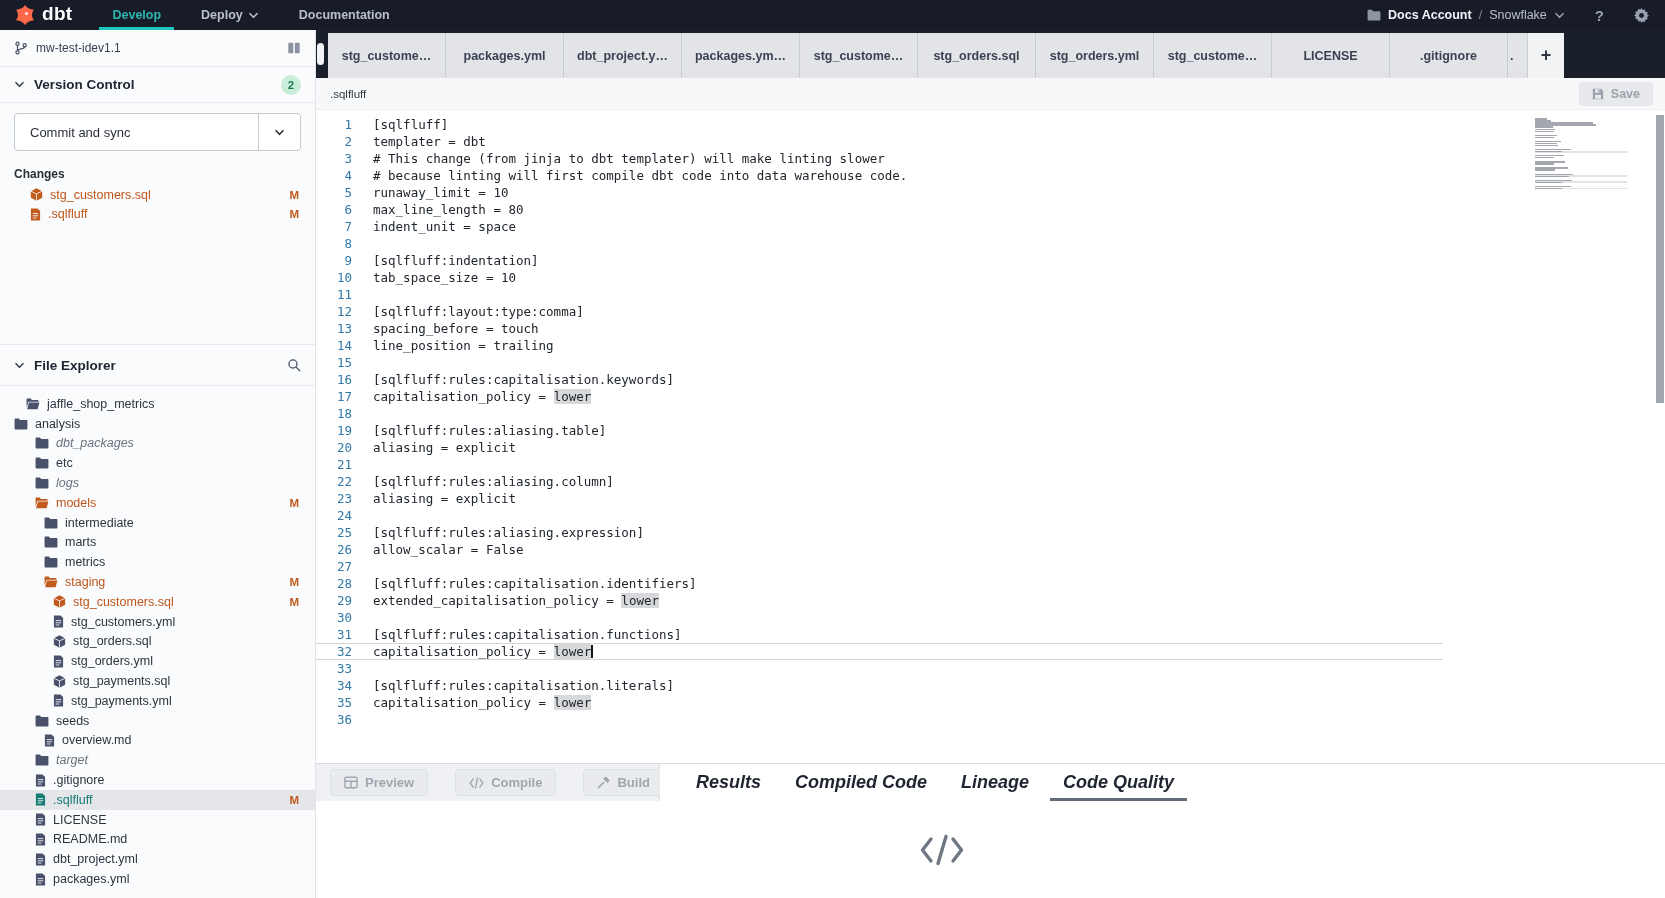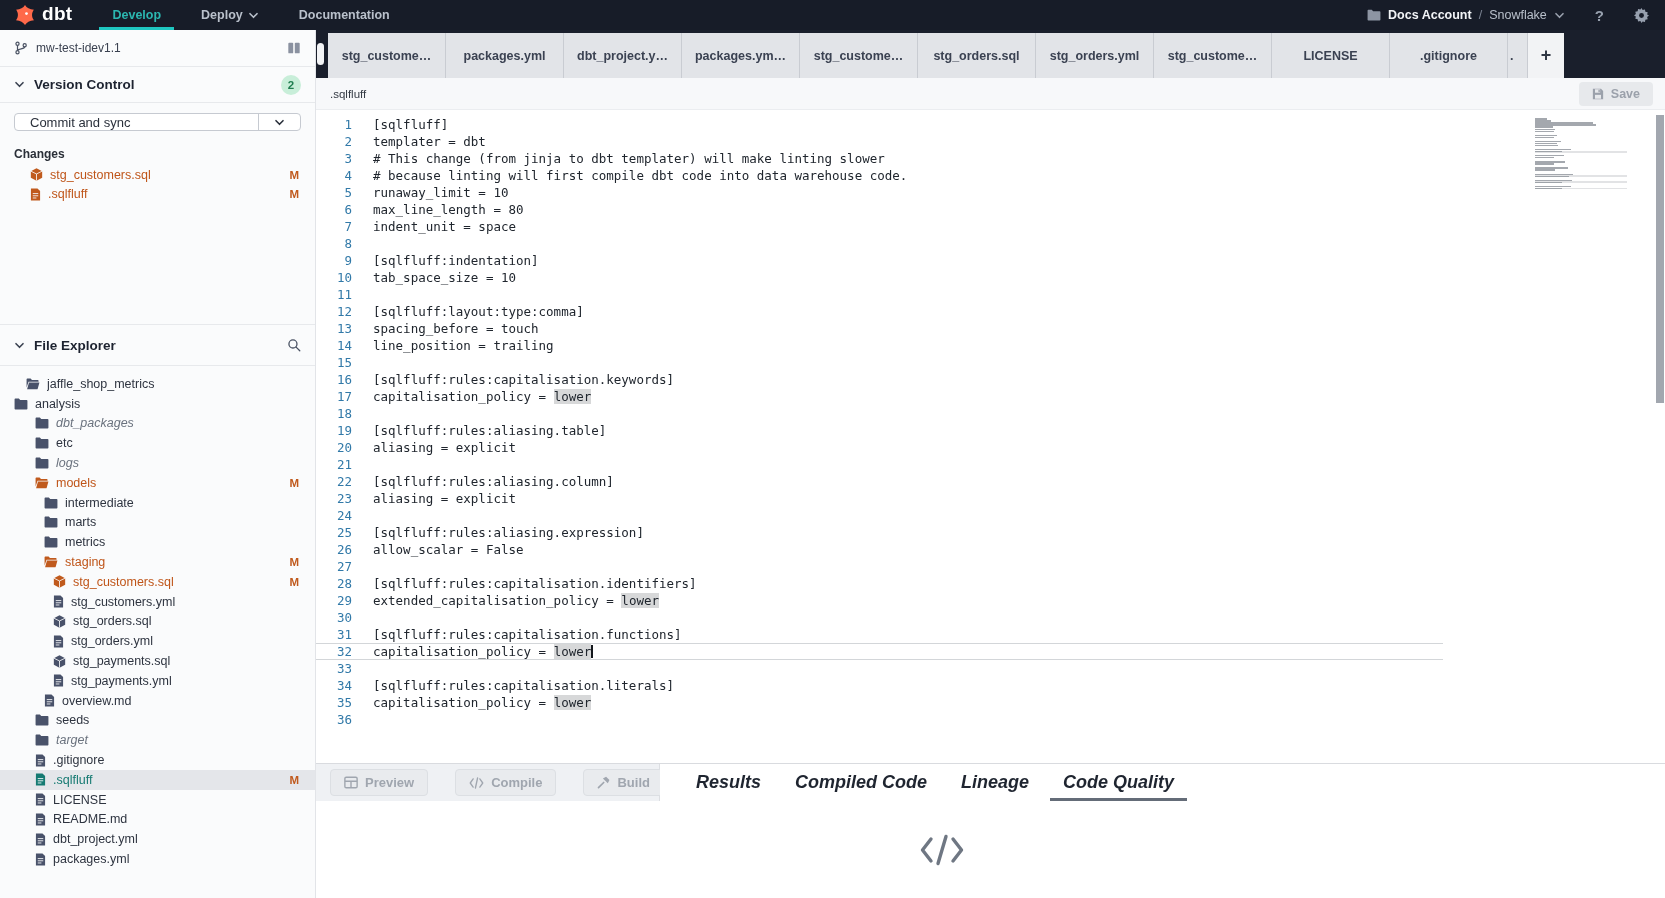--- a/index.html
+++ b/index.html
@@ -28,21 +28,21 @@
 
   
   .sidebar{width:316px;flex:none;background:#fafbfc;border-right:1px solid #e2e4e8;display:flex;flex-direction:column;font-size:12.5px;color:#2e3440;overflow:hidden;}
   .branch-row{height:37px;flex:none;display:flex;align-items:center;gap:8px;padding:0 14px;border-bottom:1px solid #e7e9ec;color:#3a4150;font-size:12px;}
   .branch-row .grow{flex:1;}
   .section-header{height:36px;flex:none;display:flex;align-items:center;gap:9px;padding:0 14px;border-bottom:1px solid #e7e9ec;font-size:13.5px;font-weight:bold;color:#1d2330;cursor:pointer;}
   .fe-header{height:42px;border-top:1px solid #e7e9ec;}
   .badge{margin-left:auto;background:#c8eed9;color:#1f7e50;font-size:11.5px;font-weight:bold;width:20px;height:20px;border-radius:50%;display:flex;align-items:center;justify-content:center;}
   .hdr-right{margin-left:auto;color:#4a5263;display:flex;}
   .commit-wrap{padding:10px 14px 10px;flex:none;}
-  .commit-btn{height:18px;border:1px solid #c6cad1;background:#fff;border-radius:4px;display:flex;align-items:stretch;overflow:hidden;cursor:pointer;}
+  .commit-btn{height:38px;border:1px solid #c6cad1;background:#fff;border-radius:4px;display:flex;align-items:stretch;overflow:hidden;cursor:pointer;}
   .commit-label{flex:1;display:flex;align-items:center;padding:0 15px;font-size:13px;color:#2a303b;}
   .commit-caret{width:42px;border-left:1px solid #c6cad1;display:flex;align-items:center;justify-content:center;color:#2a303b;}
   .changes-label{padding:6px 14px 4px;font-weight:bold;font-size:12px;color:#2a2f38;flex:none;}
   .change-row{display:flex;align-items:center;gap:7px;padding:0 16px 0 30px;height:19.5px;color:#bf5418;cursor:pointer;}
   .change-row .fname{flex:1;}
   .mbadge{color:#c05a1d;font-weight:bold;font-size:11.5px;flex:none;}
   .sidebar-spacer{height:120px;flex:none;}
   .tree{flex:1;overflow:hidden;padding-top:8px;}
   .tree-row{display:flex;align-items:center;gap:7px;height:19.8px;padding-right:16px;cursor:pointer;color:#2e3440;}
   .tree-row .ticon{color:#49526a;display:flex;flex:none;}
@@ -408,40 +408,40 @@
             <span class="ticon">
               <span class="icn">
                 <svg width="11" height="13" viewBox="0 0 12 14">
                   <path fill="currentColor" d="M1 .5h7.2L11 3.3V13.5H1z"></path>
                   <path d="M3 6h6M3 8.4h6M3 10.8h4" stroke="#fafbfc" stroke-width="1" opacity=".95"></path>
                 </svg>
               </span>
             </span>
             <span class="tname">stg_payments.yml</span>
           </div>
+          <div class="tree-row" style="padding-left: 35px;">
+            <span class="ticon">
+              <span class="icn">
+                <svg width="14" height="12" viewBox="0 0 16 14">
+                  <path fill="currentColor" d="M.5 1.6c0-.5.4-.9.9-.9h4.1l1.6 1.6h7.5c.5 0 .9.4.9.9v9.2c0 .5-.4.9-.9.9H1.4c-.5 0-.9-.4-.9-.9z"></path>
+                </svg>
+              </span>
+            </span>
+            <span class="tname">seeds</span>
+          </div>
           <div class="tree-row" style="padding-left: 44px;">
             <span class="ticon">
               <span class="icn">
                 <svg width="11" height="13" viewBox="0 0 12 14">
                   <path fill="currentColor" d="M1 .5h7.2L11 3.3V13.5H1z"></path>
                   <path d="M3 6h6M3 8.4h6M3 10.8h4" stroke="#fafbfc" stroke-width="1" opacity=".95"></path>
                 </svg>
               </span>
             </span>
             <span class="tname">overview.md</span>
-          </div>
-          <div class="tree-row" style="padding-left: 35px;">
-            <span class="ticon">
-              <span class="icn">
-                <svg width="14" height="12" viewBox="0 0 16 14">
-                  <path fill="currentColor" d="M.5 1.6c0-.5.4-.9.9-.9h4.1l1.6 1.6h7.5c.5 0 .9.4.9.9v9.2c0 .5-.4.9-.9.9H1.4c-.5 0-.9-.4-.9-.9z"></path>
-                </svg>
-              </span>
-            </span>
-            <span class="tname">seeds</span>
           </div>
           <div class="tree-row ital" style="padding-left: 35px;">
             <span class="ticon">
               <span class="icn">
                 <svg width="14" height="12" viewBox="0 0 16 14">
                   <path fill="currentColor" d="M.5 1.6c0-.5.4-.9.9-.9h4.1l1.6 1.6h7.5c.5 0 .9.4.9.9v9.2c0 .5-.4.9-.9.9H1.4c-.5 0-.9-.4-.9-.9z"></path>
                 </svg>
               </span>
             </span>
             <span class="tname">target</span>

